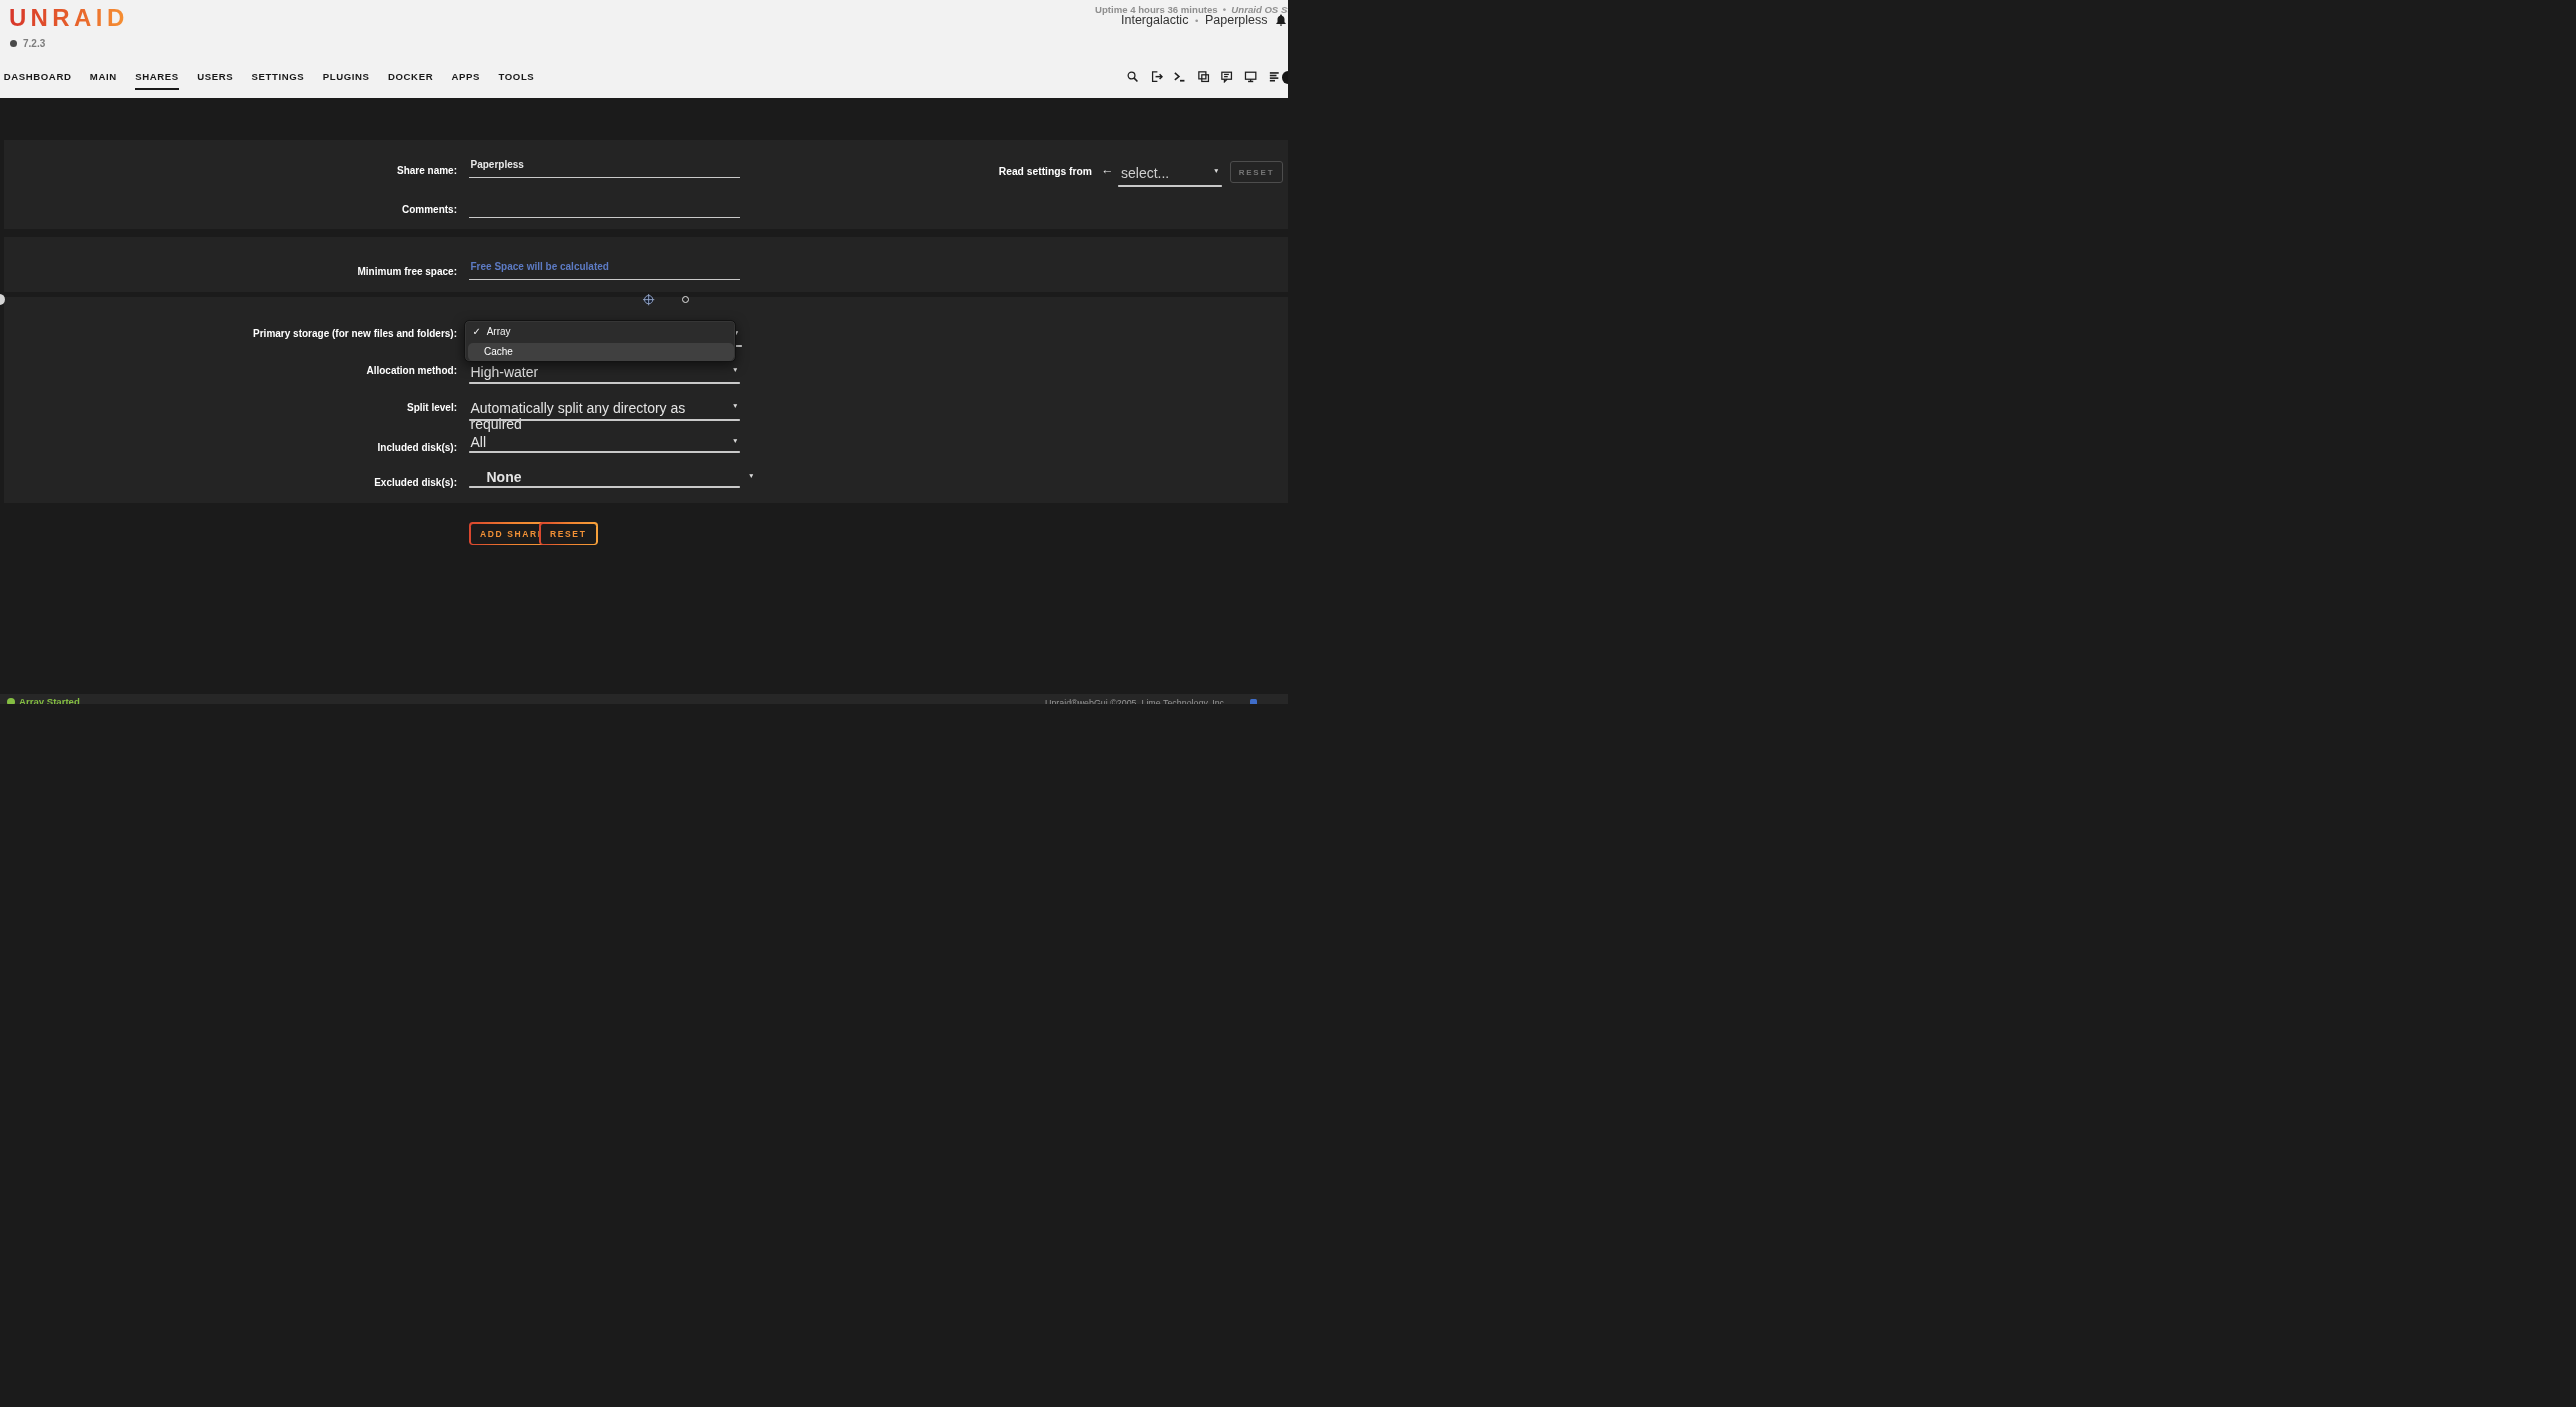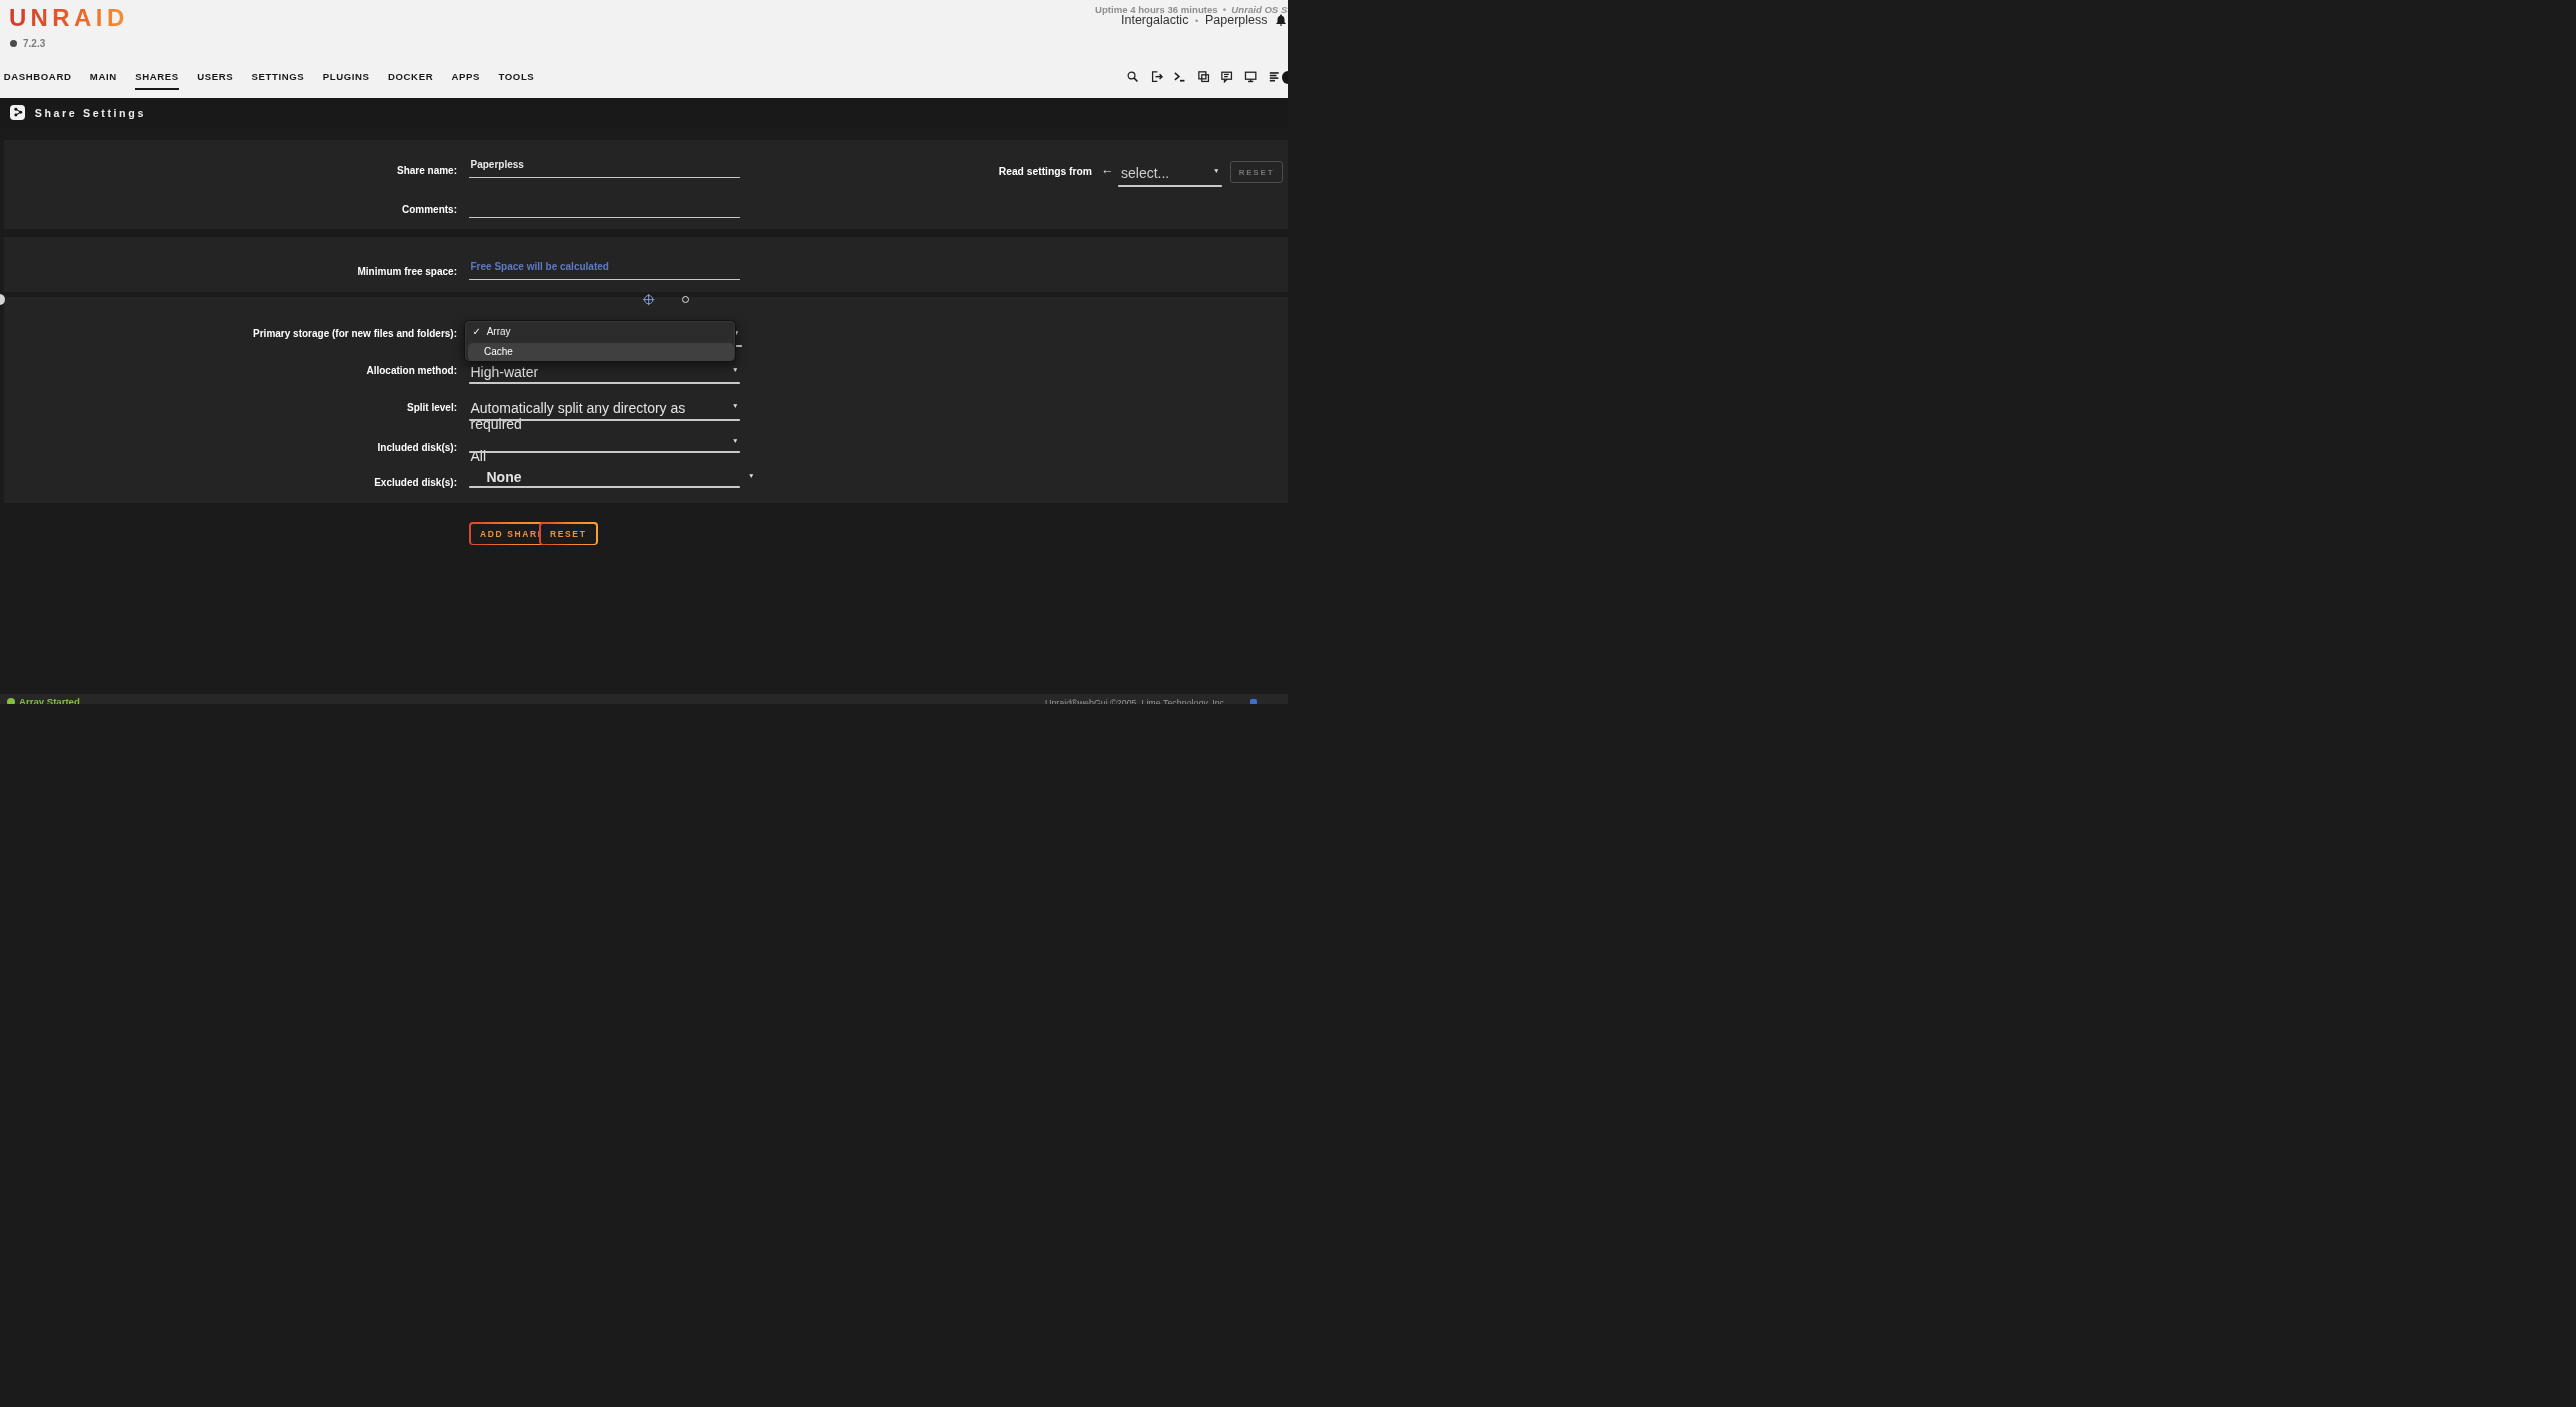--- a/index.html
+++ b/index.html
@@ -176,32 +176,20 @@
       <svg viewBox="0 0 18 18">
         <line x1="2.5" y1="4" x2="14.5" y2="4" stroke-width="2.2"></line>
         <line x1="2.5" y1="7.5" x2="11.5" y2="7.5" stroke-width="2.2"></line>
         <line x1="2.5" y1="11" x2="14" y2="11" stroke-width="2.2"></line>
         <line x1="2.5" y1="14.5" x2="9.5" y2="14.5" stroke-width="2.2"></line>
       </svg>
     </div>
     <div class="edge-circle"></div>
   </div>
 
-  <div class="titlebar">
-    <span class="share-ico">
-      <svg width="10.3" height="10.3" viewBox="0 0 18 18">
-        <circle cx="5" cy="4" r="2.6" fill="#141414"></circle>
-          <circle cx="5" cy="14" r="2.6" fill="#141414"></circle>
-        <circle cx="13.5" cy="9" r="2.6" fill="#141414"></circle>
-        <line x1="5" y1="4" x2="13.5" y2="9" stroke="#141414" stroke-width="1.8"></line>
-        <line x1="5" y1="14" x2="13.5" y2="9" stroke="#141414" stroke-width="1.8"></line>
-      </svg>
-    </span>
-    <span class="titlebar-text">Share Settings</span>
-  </div>
 
   <div class="content">
     <div class="panel panelA"></div>
     <div class="panel panelB"></div>
     <div class="panel panelC"></div>
 
     <div class="flabel" style="top:38px;">Share name:</div>
     <input class="txt-input" style="top: 32px;" value="Paperpless">
 
     <div class="flabel" style="left:937px; width:155px; top:39px; font-size:10.3px;">Read settings from</div>
@@ -250,21 +238,21 @@
 
     <div class="flabel" style="top:275px;">Split level:</div>
     <div class="selectbox" style="left:469px; top:271px; width:271px; height:17.7px;">
       <span class="fval" style="position:absolute; left:1.5px; top:2.2px;">Automatically split any directory as required</span>
       <span class="caret" style="left:263px; top:3.7px;">▼</span>
     </div>
     <div class="uline" style="left:469px; top:292px; width:271px;"></div>
 
     <div class="flabel" style="top:315px;">Included disk(s):</div>
     <div class="selectbox" style="left:469px; top:304px; width:271px; height:17.7px;">
-      <span class="fval" style="position:absolute; left:1.5px; top:17px;">All</span>
+      <span class="fval" style="position:absolute; left:1.5px; top:3px;">All</span>
       <span class="caret" style="left:263px; top:5.9px;">▼</span>
     </div>
     <div class="uline" style="left:469px; top:324px; width:271px;"></div>
 
     <div class="flabel" style="top:350px;">Excluded disk(s):</div>
     <div class="selectbox" style="left:485px; top:339px; width:271px; height:17.7px;font-weight:bold;">
       <span class="fval" style="position:absolute; left:1.5px; top:3px;">None</span>
       <span class="caret" style="left:263px; top:5.9px;">▼</span>
     </div>
     <div class="uline" style="left:469px; top:359px; width:271px;"></div>

